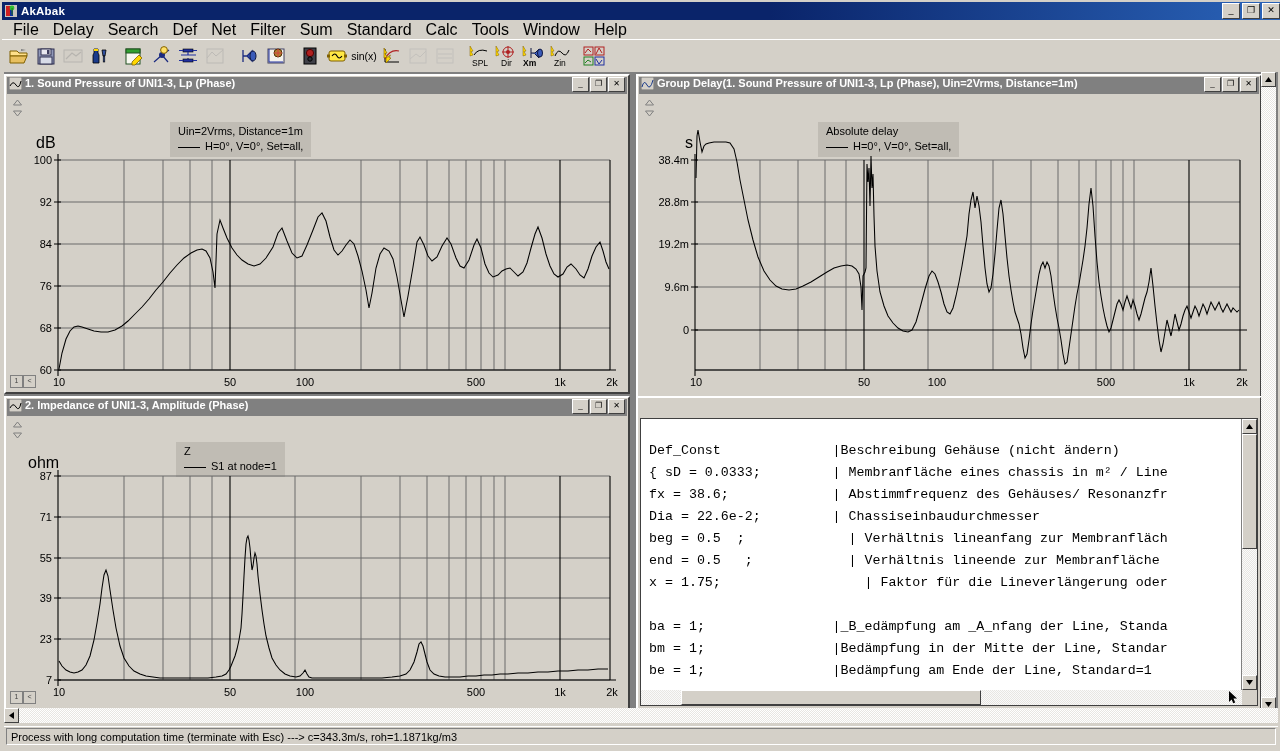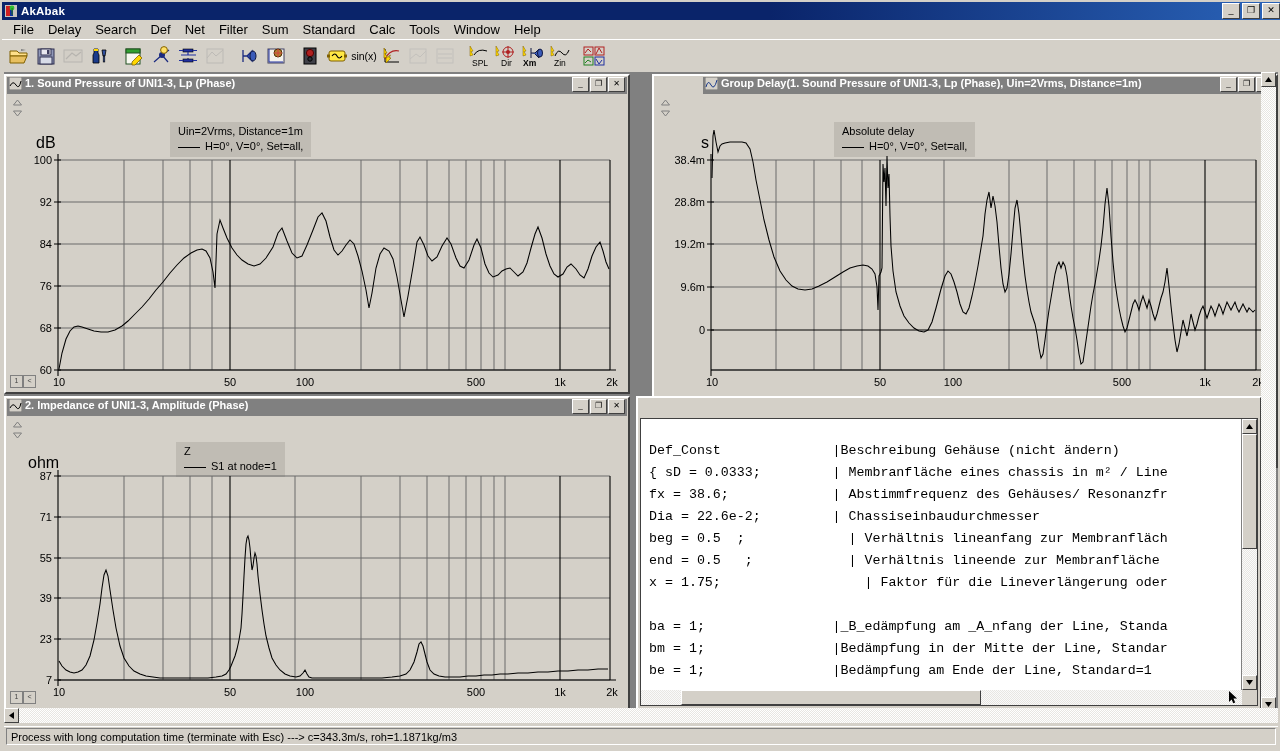--- a/index.html
+++ b/index.html
@@ -24,21 +24,21 @@
   .tb-btns{margin-left:auto;display:flex;gap:2px;padding-right:2px;}
   .tb-btn{width:16px;height:14px;background:#d4d0c8;
     border-top:1px solid #fff;border-left:1px solid #fff;
     border-right:1px solid #404040;border-bottom:1px solid #404040;
     font-size:9px;line-height:12px;text-align:center;color:#000;
     font-family:"Liberation Sans",sans-serif;overflow:hidden;}
 
   
   .menubar{position:absolute;left:0;top:18px;width:1280px;height:19px;
     background:#d4d0c8;display:flex;align-items:center;padding-left:4px;}
-  .menu-item{padding:2px 7px;font-size:13px;color:#000;cursor:default;}
+  .menu-item{padding:2px 7px;font-size:16px;color:#000;cursor:default;}
 
   
   .toolbar{position:absolute;left:0;top:37px;width:1280px;height:31px;
     background:#d4d0c8;border-top:1px solid #fff;
     display:flex;align-items:center;padding-left:4px;}
   .tbtn{width:26px;height:25px;margin-right:1px;background:#d4d0c8;
     border:1px solid #d4d0c8;position:relative;box-sizing:border-box;
     display:flex;align-items:center;justify-content:center;flex:none;}
   .tbtn svg{display:block;}
   .tbtn.dis{opacity:.38;}
@@ -449,21 +449,21 @@
               <text x="604" y="290">2k</text>
             </g>
           </svg>
 
           <span class="corner-ic" style="left:2px;bottom:2px;">1</span>
           <span class="corner-ic" style="left:15px;bottom:2px;">&lt;</span>
         </div>
       </div>
     </div>
 
-    <div class="win" style="left:648px;top:2px;width:626px;height:394px;padding-left:48px;">
+    <div class="win" style="left:632px;top:2px;width:626px;height:394px;">
       <div class="win-tb inactive">
         <span class="win-tb-ic">
           <svg width="13" height="13" viewBox="0 0 13 13">
             <rect x="0" y="0" width="13" height="13" fill="#d4d0c8" stroke="#707070"></rect>
             <path d="M1 10q2-8 5-2t6-5" stroke="#1a3a8a" fill="none" stroke-width="1"></path>
           </svg>
         </span>
         <span class="win-tb-title">Group Delay(1. Sound Pressure of UNI1-3, Lp (Phase), Uin=2Vrms, Distance=1m)</span>
         <span class="win-tb-btns">
           <span class="wbtn">_</span>

